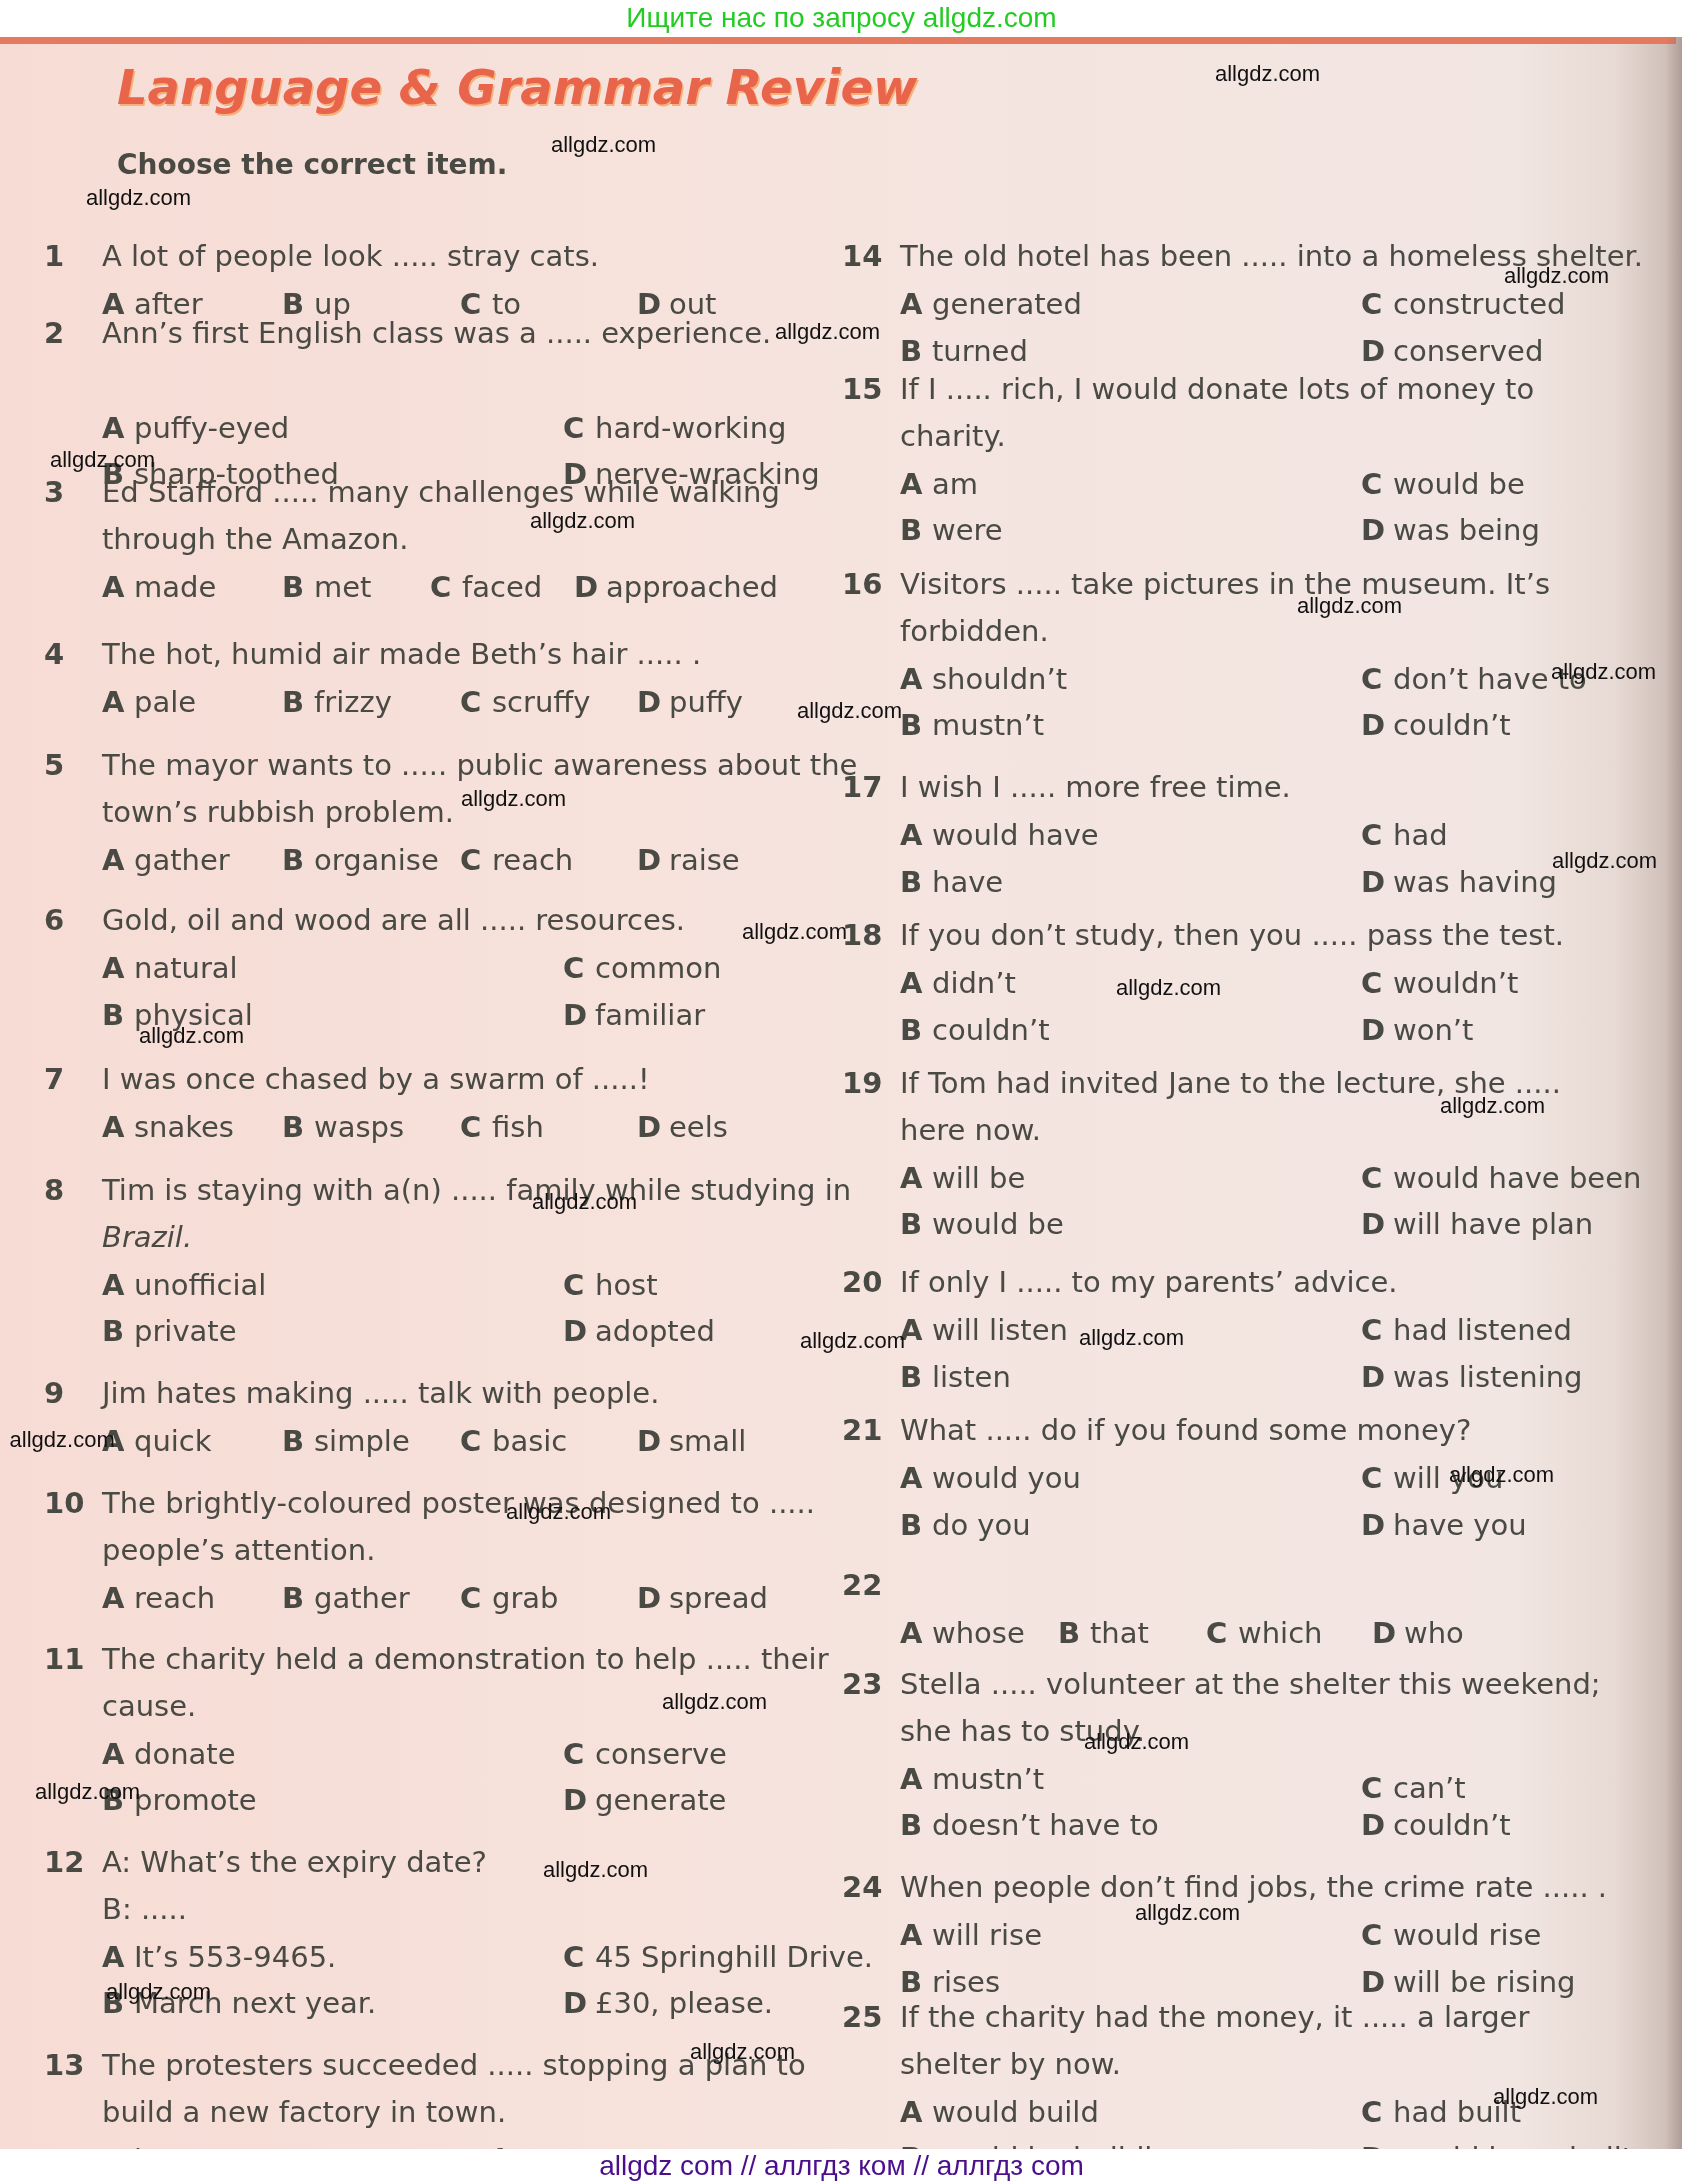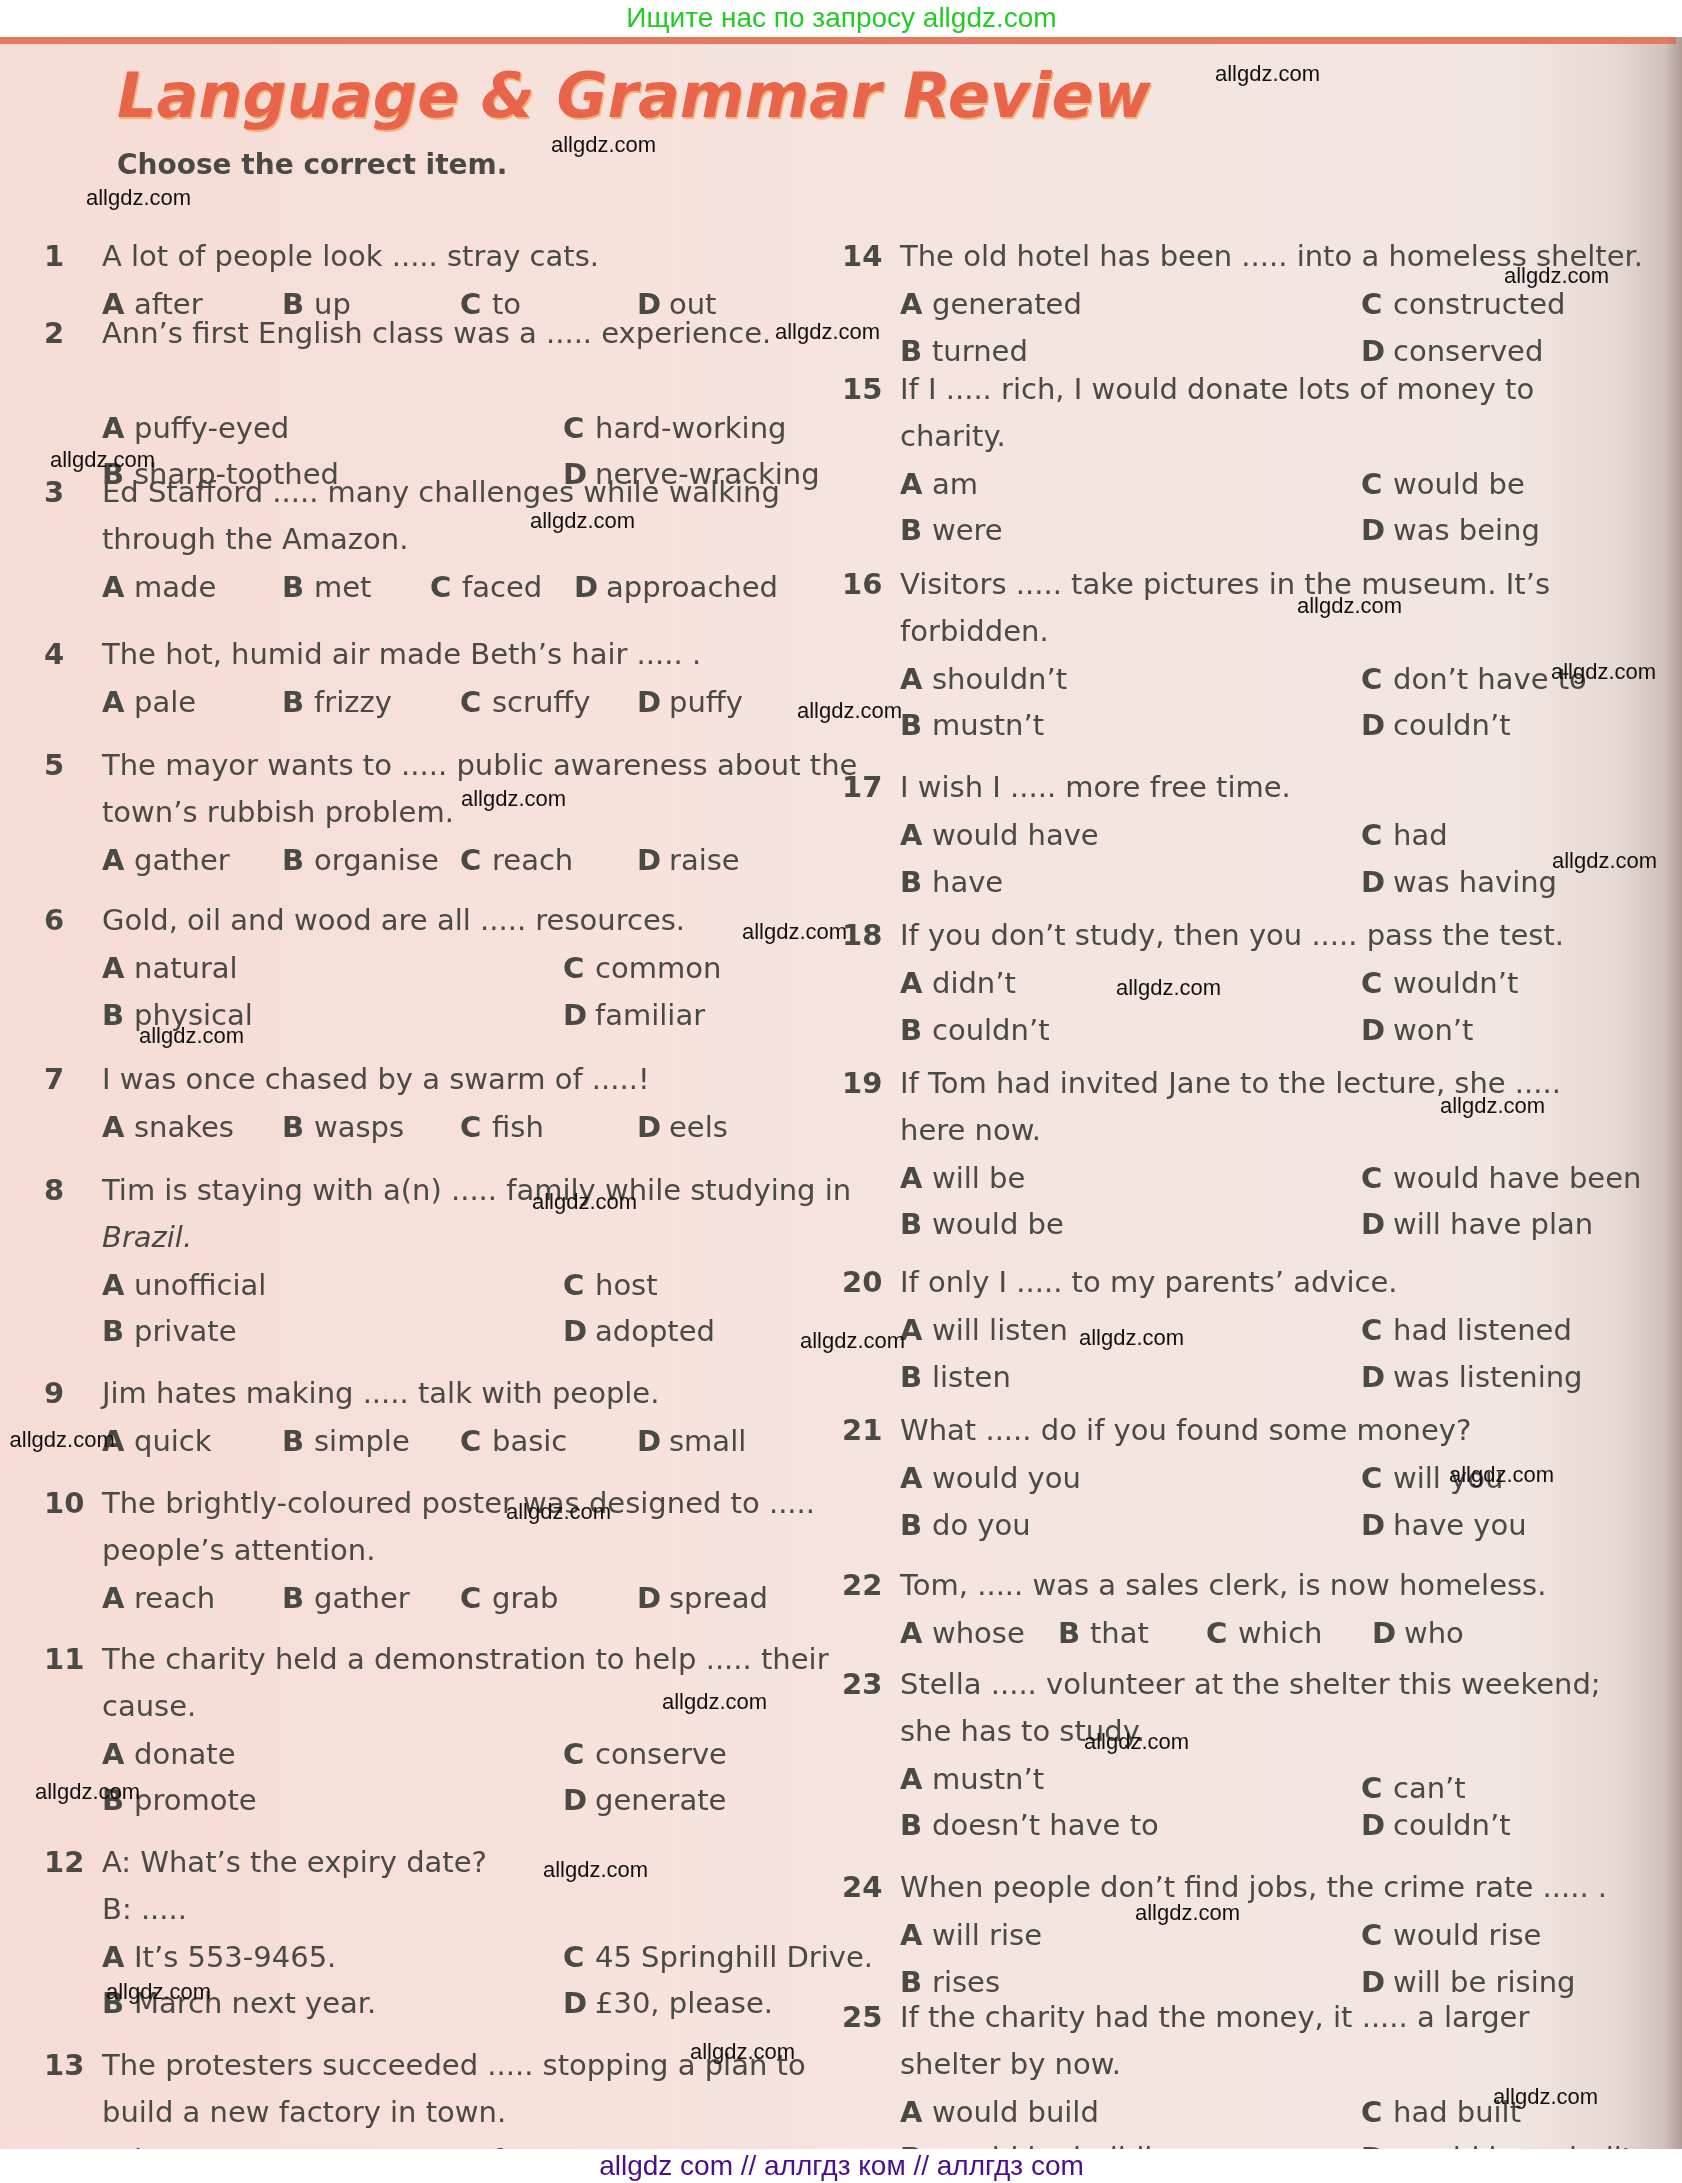--- a/index.html
+++ b/index.html
@@ -23,21 +23,21 @@
     position: absolute; left: 0; top: 0; width: 1676px; height: 6.6px;
     background: #e67a60;
   }
   .page-right-edge {
     position: absolute; right: 0; top: 0; width: 18.5px; height: 100%;
     background: linear-gradient(90deg, rgba(150,130,120,0) 0%, rgba(120,100,90,0.35) 100%);
   }
   .title {
     position: absolute; left: 117px; top: 22px;
     font-family: "DejaVu Sans", sans-serif; font-weight: bold; font-style: italic;
-    font-size: 62px; color: #e8644a; letter-spacing: 0px;
+    font-size: 48px; color: #e8644a; letter-spacing: 0px;
     text-shadow: 1.5px 2.2px 0 #f4b27a;
   }
   .instruction {
     position: absolute; left: 117px; top: 111px;
     font-family: "DejaVu Sans", sans-serif; font-weight: bold;
     font-size: 28px; color: #4a4a44;
   }
   .q {
     position: absolute;
     font-family: "DejaVu Sans", sans-serif; font-size: 29px; color: #4a4a44;
@@ -244,21 +244,20 @@
       <div class="q" style="left:842px;top:1370px;width:797px;height:251px;">
         <span class="qnum" style="top:0;line-height:47px;width:37px;text-align:left;">21</span>
         <span class="qtext" style="left:58px;top:0px;">What ..... do if you found some money?</span>
         <span class="opt" style="left:58px;top:48px;line-height:47px;"><span class="ol">A</span><span>would you</span></span>
         <span class="opt" style="left:519px;top:48px;line-height:47px;"><span class="ol">C</span><span>will you</span></span>
         <span class="opt" style="left:58px;top:95px;line-height:47px;"><span class="ol">B</span><span>do you</span></span>
         <span class="opt" style="left:519px;top:95px;line-height:47px;"><span class="ol">D</span><span>have you</span></span>
       </div>
       <div class="q" style="left:842px;top:1525px;width:797px;height:251px;">
         <span class="qnum" style="top:0;line-height:47px;width:37px;text-align:left;">22</span>
-        <span class="qtext" style="left:58px;top:0px;">Tom, ..... was a sales clerk, is now homeless.</span>
         <span class="opt" style="left:58px;top:48px;line-height:47px;"><span class="ol">A</span><span>whose</span></span>
         <span class="opt" style="left:216px;top:48px;line-height:47px;"><span class="ol">B</span><span>that</span></span>
         <span class="opt" style="left:364px;top:48px;line-height:47px;"><span class="ol">C</span><span>which</span></span>
         <span class="opt" style="left:530px;top:48px;line-height:47px;"><span class="ol">D</span><span>who</span></span>
       </div>
       <div class="q" style="left:842px;top:1624px;width:797px;height:251px;">
         <span class="qnum" style="top:0;line-height:47px;width:37px;text-align:left;">23</span>
         <span class="qtext" style="left:58px;top:0px;">Stella ..... volunteer at the shelter this weekend;</span>
         <span class="qtext" style="left:58px;top:47px;">she has to study.</span>
         <span class="opt" style="left:58px;top:95px;line-height:47px;"><span class="ol">A</span><span>mustn’t</span></span>

